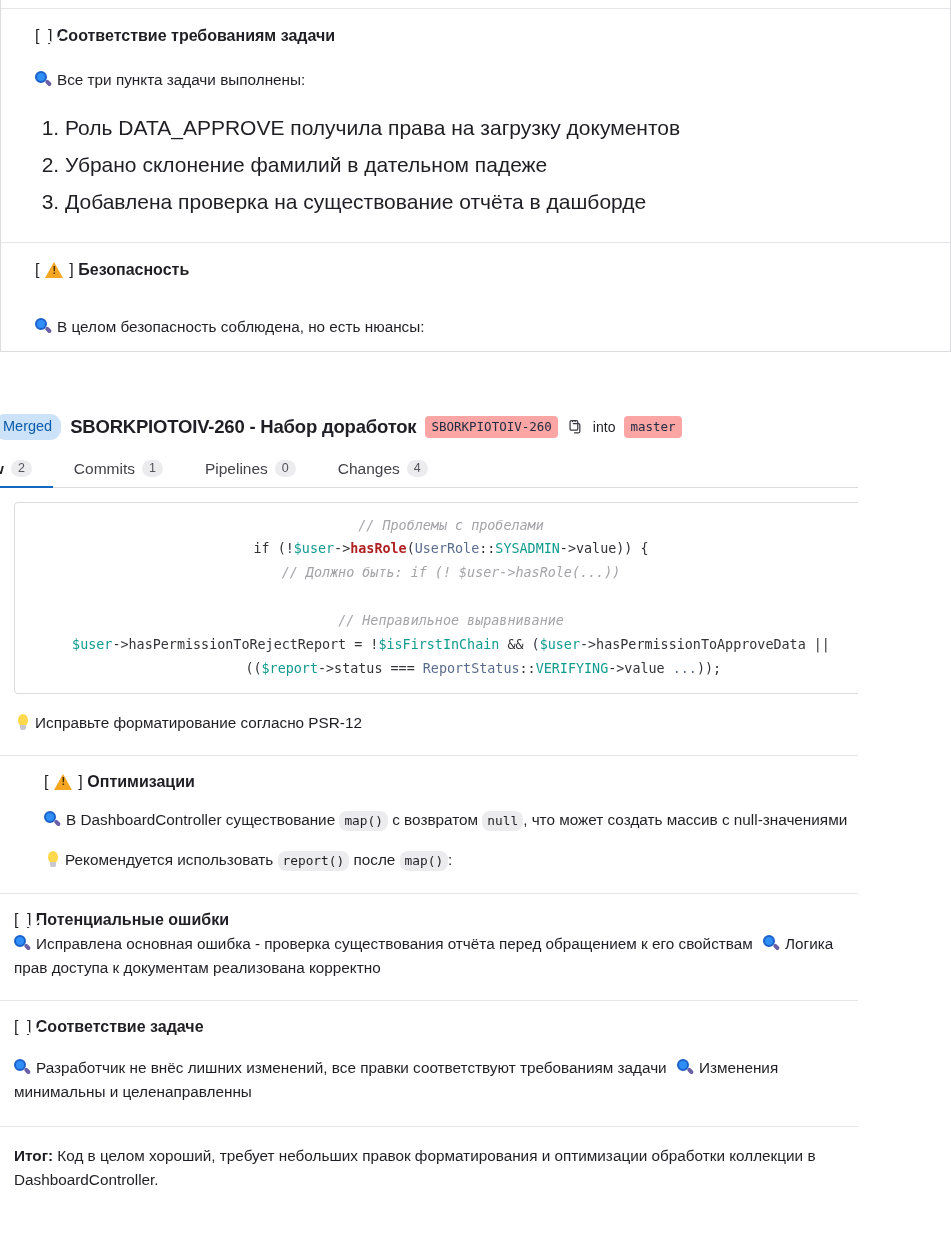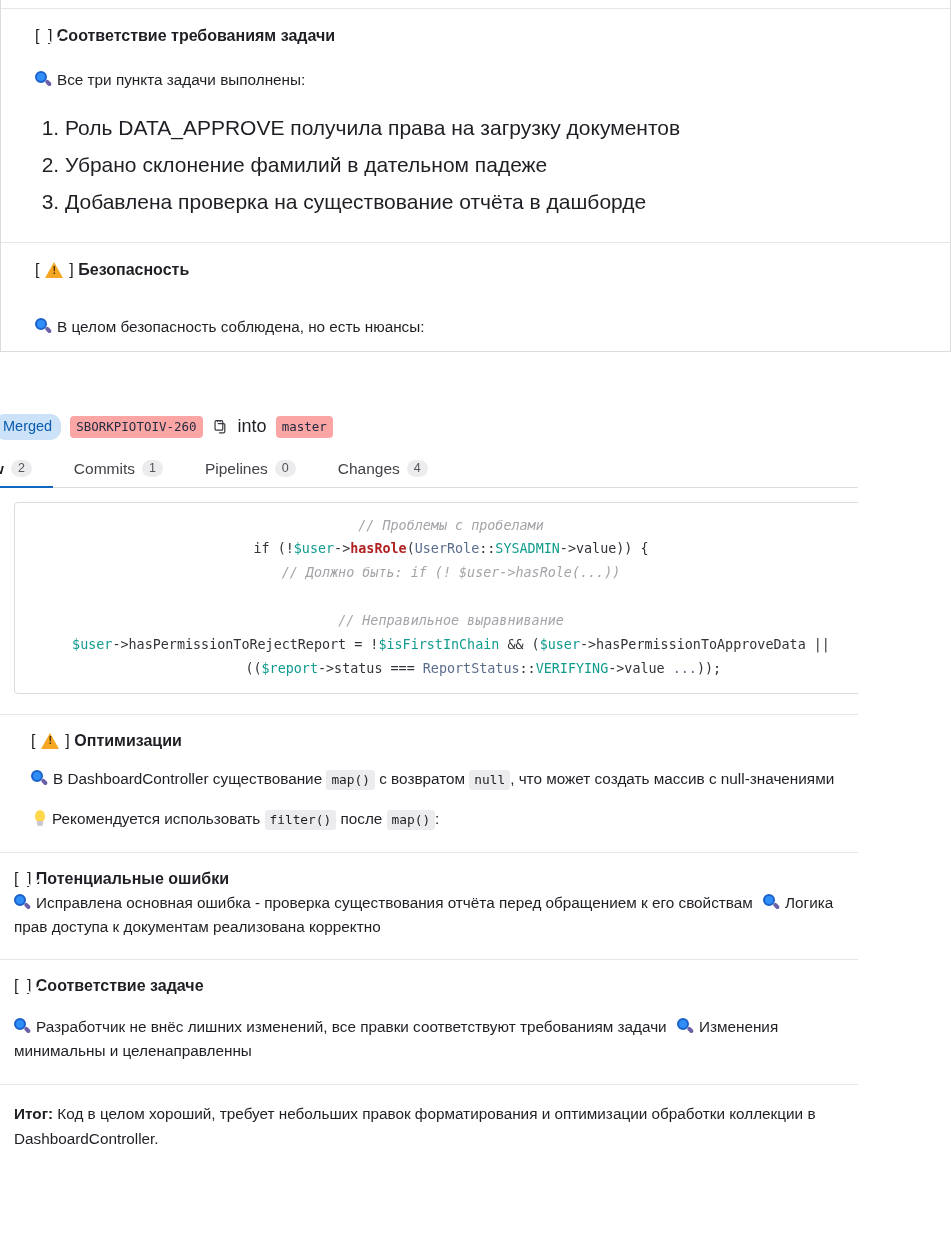--- a/index.html
+++ b/index.html
@@ -69,21 +69,21 @@
     padding: 3px 6px 4px 6px;
     border-radius: 4px;
     white-space: nowrap;
   }
   .copy-icon {
     width: 17px; height: 18px;
     display: inline-flex; align-items: center; justify-content: center;
     color: #3a383f;
     flex: 0 0 auto;
   }
-  .into-word { font-size: 18px; color: #1f1e24; }
+  .into-word { font-size: 14px; color: #1f1e24; }
 
   
   .mr-tabs {
     display: flex;
     align-items: flex-end;
     gap: 0;
     border-bottom: 1px solid #dcdcde;
     margin-left: -74px;
     padding-left: 0;
     height: 38px;
@@ -252,21 +252,21 @@
   .cmt { color: #a4a3a8; font-style: italic; }
   .var { color: #0f9b8e; }
   .fn  { color: #b02222; font-weight: bold; }
   .cls { color: #5a6c8c; }
   .const { color: #0f9b8e; }
   .plain { color: #333238; }
   code.inline {
     font-family: "DejaVu Sans Mono", monospace;
     font-size: 12.8px;
     background: #ececef;
-    border-radius: 3px;
+    border-radius: 8px;
     padding: 2px 5px 3px 5px;
     color: #1f1e24;
     white-space: nowrap;
   }
   .nowrapline { white-space: nowrap; }
   b.lead { font-weight: bold; }
 </style>
 </head>
 <body>
 
@@ -312,20 +312,21 @@
 
 
       </div>
     </div>
   </div>
 
   <div class="panel-mr">
 
     <div class="mr-header">
       <span class="badge-merged">Merged</span>
+      <span class="mr-title">SBORKPIOTOIV-260 - Набор доработок</span>
       <span class="branch-chip">SBORKPIOTOIV-260</span>
       <span class="copy-icon">
         <svg width="15" height="16" viewBox="0 0 16 16" fill="none" aria-hidden="true">
           <rect x="2.2" y="1.2" width="8.2" height="10.2" rx="1.4" stroke="#3a383f" stroke-width="1.3"></rect>
           <path d="M5.6 4.3h5.6a1.4 1.4 0 0 1 1.4 1.4v7.1a1.4 1.4 0 0 1-1.4 1.4H6.9" stroke="#3a383f" stroke-width="1.3" stroke-linecap="round"></path>
           <path d="M4.9 1.1v1.1M7.6 1.1v1.1" stroke="#3a383f" stroke-width="1.3" stroke-linecap="round"></path>
         </svg>
       </span>
       <span class="into-word">into</span>
       <span class="branch-chip">master</span>
@@ -357,37 +358,40 @@
           <pre id="cb1"><span class="cmt">// Проблемы с пробелами</span>
 <span class="plain">if (!</span><span class="var">$user</span><span class="plain">-&gt;</span><span class="fn">hasRole</span><span class="plain">(</span><span class="cls">UserRole</span><span class="plain">::</span><span class="const">SYSADMIN</span><span class="plain">-&gt;value)) {</span>
 <span class="cmt">// Должно быть: if (! $user-&gt;hasRole(...))</span>
 <span class="plain"></span>
 <span class="cmt">// Неправильное выравнивание</span>
 <span class="var">$user</span><span class="plain">-&gt;hasPermissionToRejectReport = !</span><span class="var">$isFirstInChain</span><span class="plain"> &amp;&amp; (</span><span class="var">$user</span><span class="plain">-&gt;hasPermissionToApproveData ||</span>
 <span class="plain">        ((</span><span class="var">$report</span><span class="plain">-&gt;status === </span><span class="cls">ReportStatus</span><span class="plain">::</span><span class="const">VERIFYING</span><span class="plain">-&gt;value </span><span class="cls">...</span><span class="plain">));</span></pre>
         </div>
       </div>
 
+      <div class="para" style="padding:17px 0 0 14px;">
+        <span class="emo-bulb"></span><span>Исправьте форматирование согласно PSR-12</span>
+      </div>
 
       <hr class="sep" style="margin:20px 0 0 0;">
 
-      <div style="padding:17px 0 0 31px;">
+      <div style="padding:17px 0 0 14px;margin-left:30px;">
         <div class="sec-title">
           <span class="brk">[</span>
           <span class="emo-warn"></span>
           <span class="brk">]</span>
           <span>Оптимизации</span>
         </div>
 
         <div class="para nowrapline" style="margin-top:17px;">
           <span class="emo-glass"></span><span>В DashboardController существование </span><code class="inline">map()</code><span> с возвратом </span><code class="inline">null</code><span>, что может создать массив с null-значениями</span>
         </div>
 
         <div class="para nowrapline" style="margin-top:16px;">
-          <span class="emo-bulb"></span><span>Рекомендуется использовать </span><code class="inline">filter()</code><span> после </span><code class="inline">map()</code><span>:</span>
+          <span class="emo-bulb"></span><span>Рекомендуется использовать </span><code class="inline">report()</code><span> после </span><code class="inline">map()</code><span>:</span>
         </div>
       </div>
 
 
       <hr class="sep" style="margin:21px 0 0 0;">
 
       <div style="padding:17px 0 0 14px;">
         <div class="sec-title">
           <span class="brk">[</span>
           <span class="emo-check"></span>

